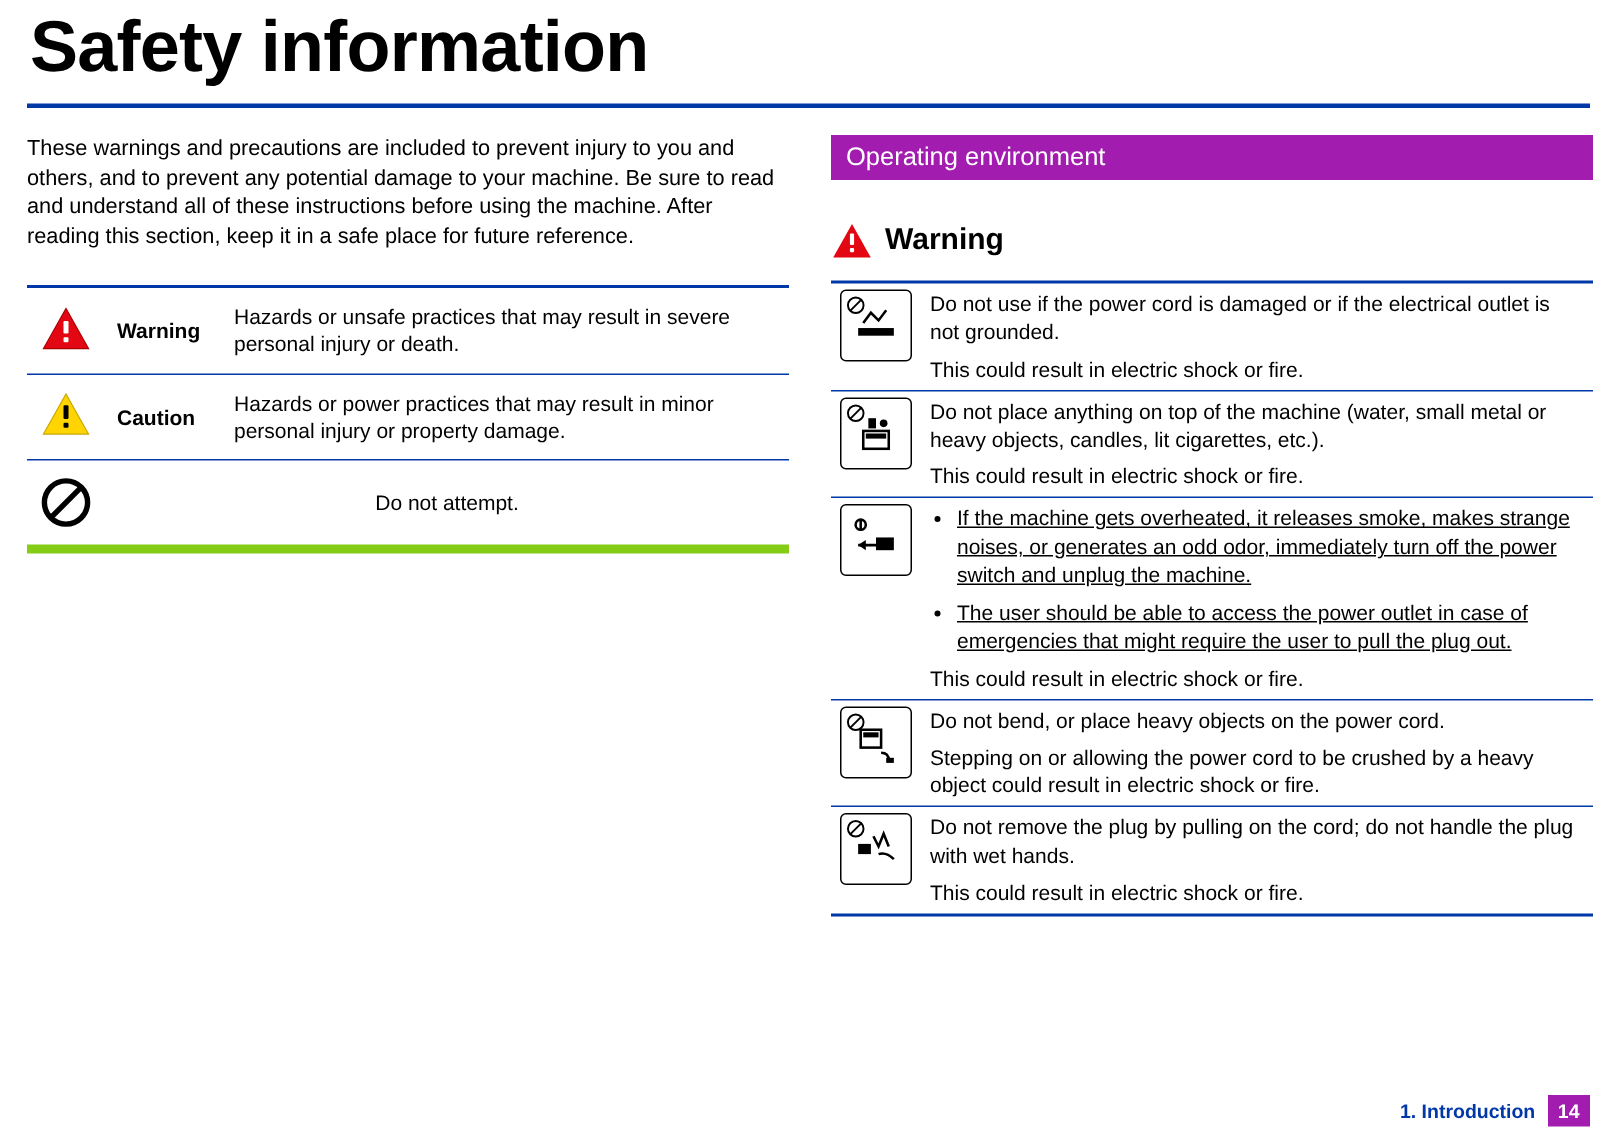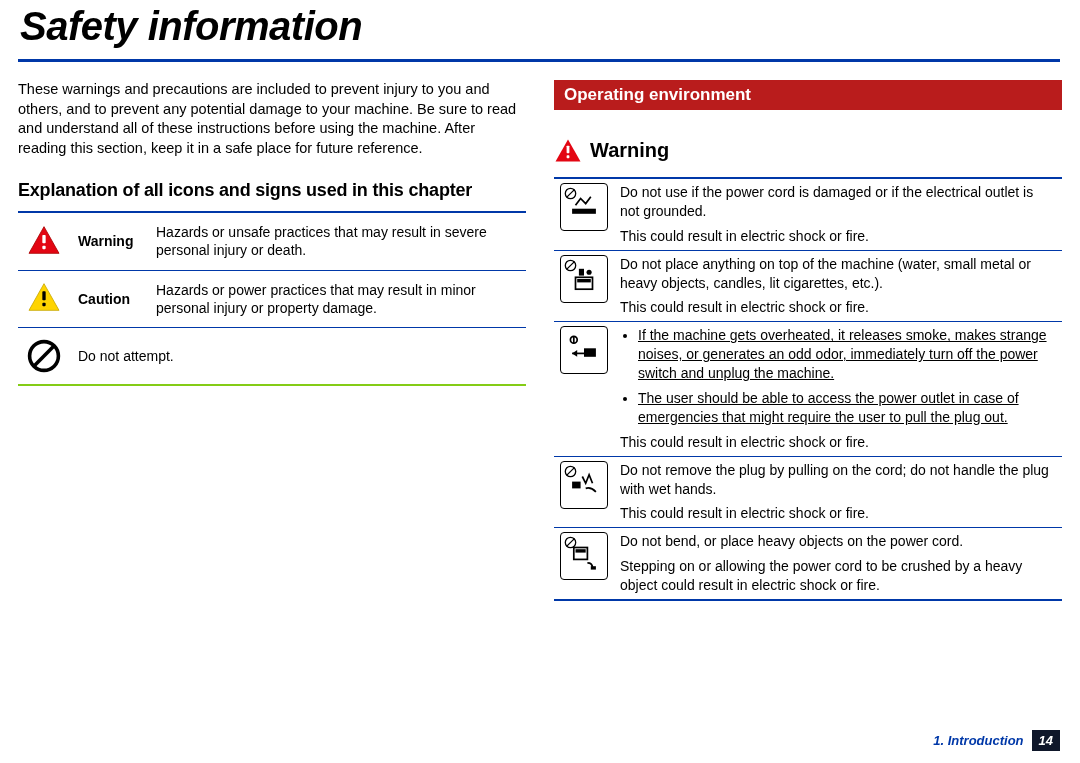--- a/index.html
+++ b/index.html
@@ -5,25 +5,24 @@
   * { box-sizing: border-box; margin: 0; padding: 0; }
   body {
     width: 1080px;
     height: 763px;
     font-family: "Segoe UI", "Myriad Pro", Arial, sans-serif;
     color: #000;
     background: #fff;
     position: relative;
   }
   .page-title {
-    font-size: 40px;
+    font-size: 48px;
     font-weight: 700;
     padding: 4px 0 10px 20px;
     letter-spacing: -0.5px;
-    font-style: italic;
   }
   .title-rule {
     height: 3px;
     background: #0038a8;
     margin: 0 20px 0 18px;
   }
   .columns {
     display: flex;
     padding: 18px 18px 0 18px;
     gap: 28px;
@@ -31,23 +30,23 @@
   .col {
     flex: 1 1 0;
     min-width: 0;
   }
   .intro {
     font-size: 14.5px;
     line-height: 1.35;
     margin-bottom: 22px;
   }
   .section-bar {
-    background: #b91c1c;
+    background: #a21caf;
     color: #fff;
-    font-weight: 700;
+    font-weight: 400;
     font-size: 17px;
     padding: 5px 10px;
     margin-bottom: 14px;
   }
   .subhead {
     font-size: 18px;
     font-weight: 700;
     margin: 12px 0 8px 0;
     letter-spacing: -0.2px;
   }
@@ -81,21 +80,21 @@
   table.sym {
     width: 100%;
     border-collapse: collapse;
     font-size: 14px;
   }
   table.sym td {
     padding: 10px 8px;
     vertical-align: middle;
     border-bottom: 1px solid #0038a8;
   }
-  table.sym tr:last-child td { border-bottom: 2px solid #84cc16; }
+  table.sym tr:last-child td { border-bottom: 6px solid #84cc16; text-align: center; }
   table.sym td.icon { width: 52px; text-align: center; }
   table.sym td.lbl  { width: 78px; font-weight: 700; }
   table.sym td.desc { line-height: 1.3; }
 
   
   table.env {
     width: 100%;
     border-collapse: collapse;
     font-size: 14px;
   }
@@ -135,46 +134,44 @@
 
   
   .footer {
     position: absolute;
     right: 20px;
     bottom: 12px;
     display: flex;
     align-items: center;
     gap: 8px;
     font-size: 13px;
-    font-style: italic;
   }
   .footer .chap {
     color: #0038a8;
     font-weight: 700;
   }
   .footer .pnum {
-    background: #0f172a;
+    background: #a21caf;
     color: #fff;
     font-weight: 700;
     padding: 3px 7px;
   }
 </style>
 </head>
 <body>
 
 <div class="page-title">Safety information</div>
 <div class="title-rule"></div>
 
 <div class="columns">
 
   <div class="col">
     <p class="intro">These warnings and precautions are included to prevent injury to you and others, and to prevent any potential damage to your machine. Be sure to read and understand all of these instructions before using the machine. After reading this section, keep it in a safe place for future reference.</p>
 
 
-    <div class="subhead">Explanation of all icons and signs used in this chapter</div>
 
     <div class="rule-thick"></div>
     <table class="sym">
       <tbody>
           <tr>
         <td class="icon">
           <span class="tri tri-sm">
             <svg viewBox="0 0 40 36">
               <polygon points="20,2 38,34 2,34" fill="#e30613" stroke="#a00" stroke-width="1"></polygon>
               <polygon points="20,6 34,32 6,32" fill="#e30613"></polygon>
@@ -306,55 +303,55 @@
         <td class="icon">
           <div class="picto">
             <span class="slash-circ">
                   <svg viewBox="0 0 20 20">
                     <circle cx="10" cy="10" r="8" fill="none" stroke="#000" stroke-width="2"></circle>
                     <line x1="4" y1="16" x2="16" y2="4" stroke="#000" stroke-width="2"></line>
                   </svg>
                 </span>
             <span class="inner">
                   <svg viewBox="0 0 40 40">
-                    <rect x="6" y="16" width="10" height="8" fill="#000"></rect>
-                    <polyline points="18,10 22,18 26,8 30,18" fill="none" stroke="#000" stroke-width="2"></polyline>
-                    <path d="M22 24 q6 -2 12 4" fill="none" stroke="#000" stroke-width="2"></path>
-                  </svg>
-                </span>
-          </div>
-        </td>
-        <td class="text">
-          <p>Do not remove the plug by pulling on the cord; do not handle the plug with wet hands.</p>
-          <p>This could result in electric shock or fire.</p>
+                    <rect x="8" y="10" width="16" height="14" fill="none" stroke="#000" stroke-width="2"></rect>
+                    <rect x="10" y="12" width="12" height="4" fill="#000"></rect>
+                    <path d="M24 28 q6 0 6 6" fill="none" stroke="#000" stroke-width="2"></path>
+                    <rect x="28" y="32" width="6" height="4" fill="#000"></rect>
+                  </svg>
+                </span>
+          </div>
+        </td>
+        <td class="text">
+          <p>Do not bend, or place heavy objects on the power cord.</p>
+          <p>Stepping on or allowing the power cord to be crushed by a heavy object could result in electric shock or fire.</p>
         </td>
       </tr>
 
       <tr>
         <td class="icon">
           <div class="picto">
             <span class="slash-circ">
                   <svg viewBox="0 0 20 20">
                     <circle cx="10" cy="10" r="8" fill="none" stroke="#000" stroke-width="2"></circle>
                     <line x1="4" y1="16" x2="16" y2="4" stroke="#000" stroke-width="2"></line>
                   </svg>
                 </span>
             <span class="inner">
                   <svg viewBox="0 0 40 40">
-                    <rect x="8" y="10" width="16" height="14" fill="none" stroke="#000" stroke-width="2"></rect>
-                    <rect x="10" y="12" width="12" height="4" fill="#000"></rect>
-                    <path d="M24 28 q6 0 6 6" fill="none" stroke="#000" stroke-width="2"></path>
-                    <rect x="28" y="32" width="6" height="4" fill="#000"></rect>
-                  </svg>
-                </span>
-          </div>
-        </td>
-        <td class="text">
-          <p>Do not bend, or place heavy objects on the power cord.</p>
-          <p>Stepping on or allowing the power cord to be crushed by a heavy object could result in electric shock or fire.</p>
+                    <rect x="6" y="16" width="10" height="8" fill="#000"></rect>
+                    <polyline points="18,10 22,18 26,8 30,18" fill="none" stroke="#000" stroke-width="2"></polyline>
+                    <path d="M22 24 q6 -2 12 4" fill="none" stroke="#000" stroke-width="2"></path>
+                  </svg>
+                </span>
+          </div>
+        </td>
+        <td class="text">
+          <p>Do not remove the plug by pulling on the cord; do not handle the plug with wet hands.</p>
+          <p>This could result in electric shock or fire.</p>
         </td>
       </tr>
     </tbody>
       </table>
   </div>
 </div>
 
 <div class="footer">
   <span class="chap">1. Introduction</span>
   <span class="pnum">14</span>

